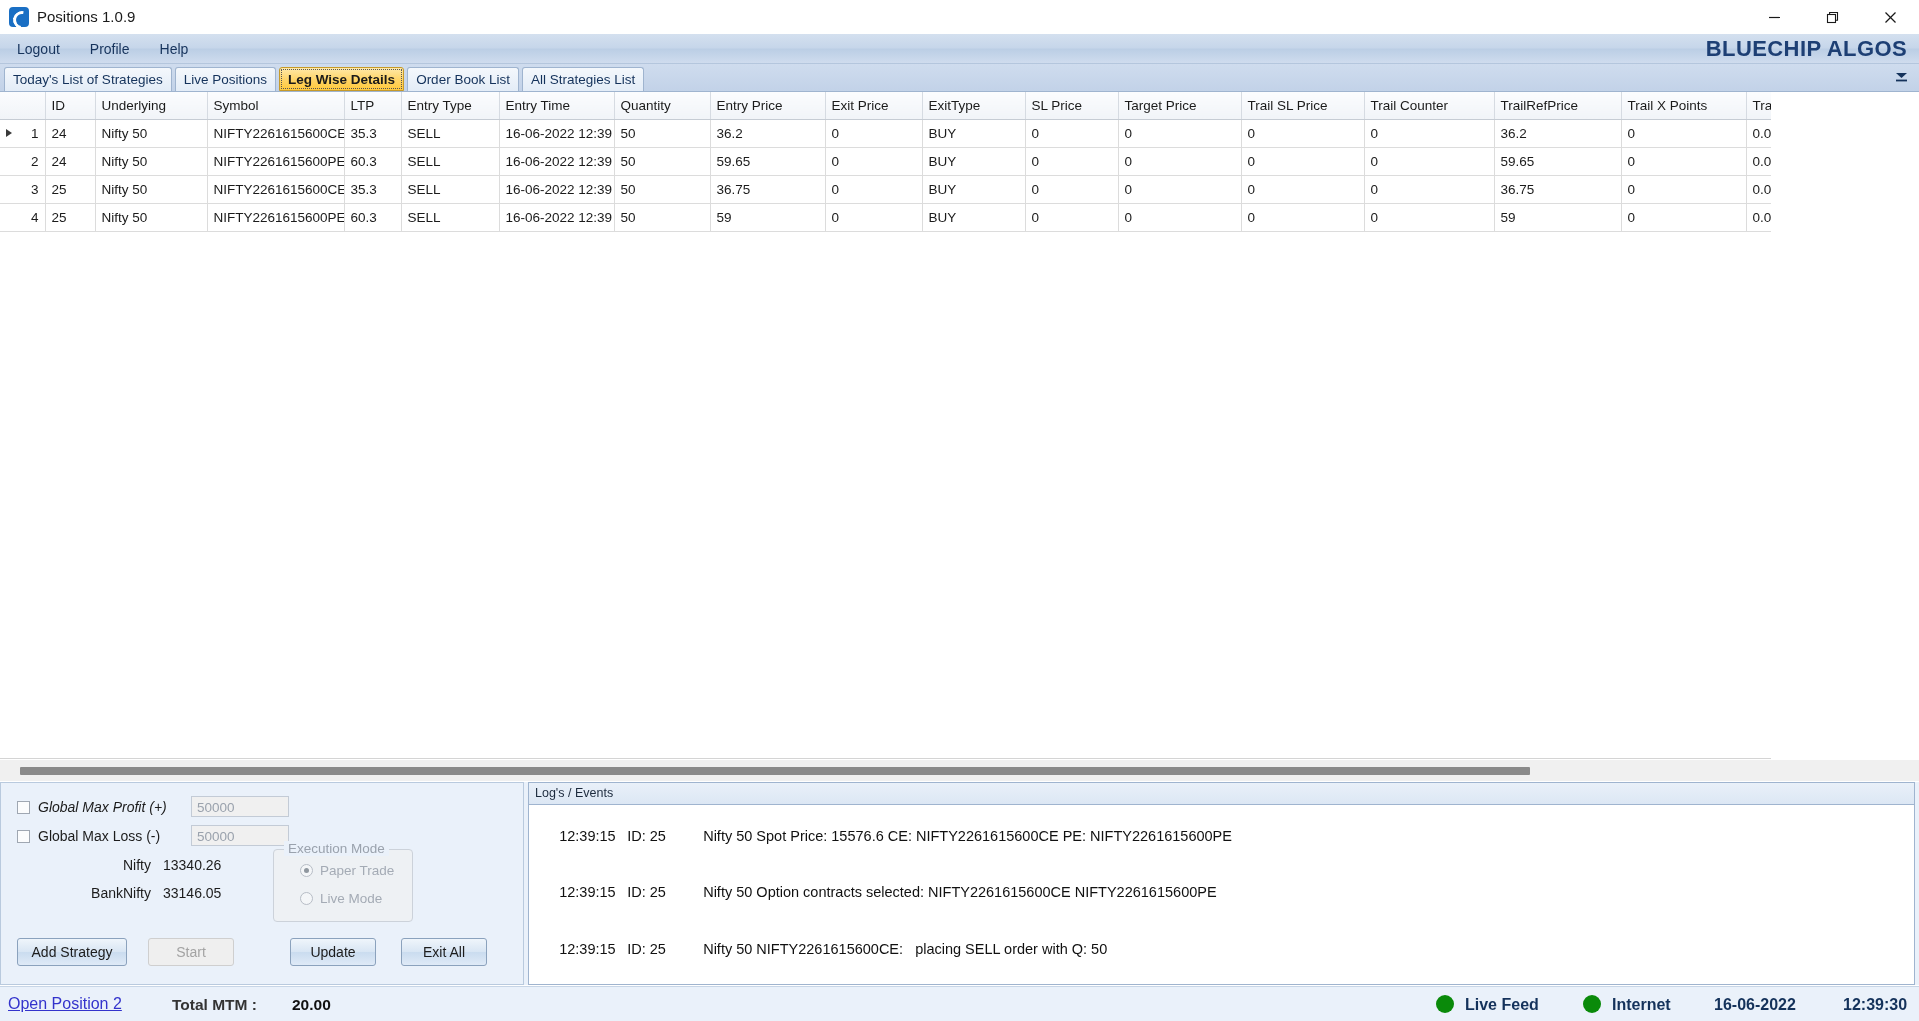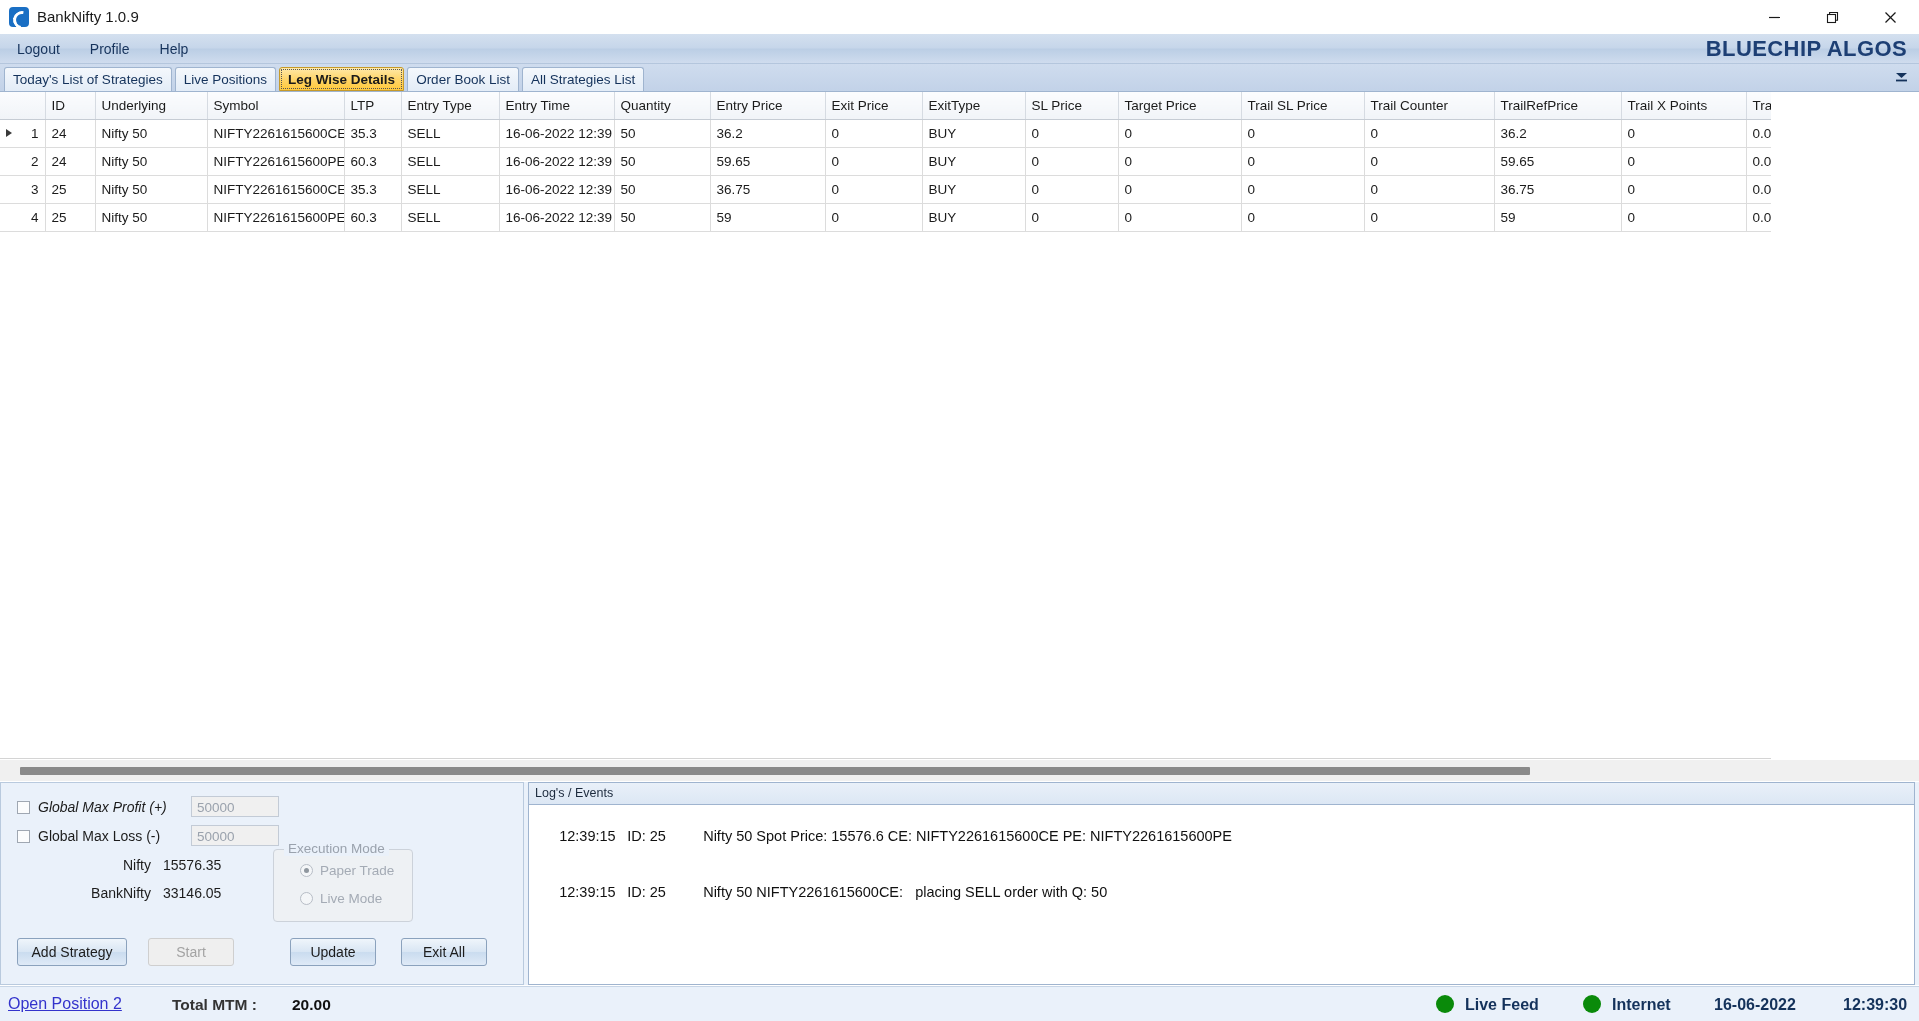--- a/index.html
+++ b/index.html
@@ -215,21 +215,21 @@
   }
   .chk-box {
     width: 13px; height: 13px;
     border: 1px solid #9fa7b2;
     background: #fbfcfd;
     margin-right: 8px;
     flex: none;
   }
   .num-field {
     position: absolute;
-    width: 88px; height: 21px;
+    width: 98px; height: 21px;
     border: 1px solid #c3cbd6;
     background: #f0f0f0;
     color: #9aa2ad;
     font-size: 13.5px;
     padding: 1px 5px;
     line-height: 19px;
   }
   .idx-label {
     position: absolute;
     font-size: 14px;
@@ -365,21 +365,21 @@
     font-size: 16px;
     color: #14325b;
     font-weight: bold;
   }
 </style>
 </head>
 <body>
 
 <div id="titlebar">
   <div id="app-logo"></div>
-  <div id="title-text">BankNifty 1.0.9</div>
+  <div id="title-text">Positions 1.0.9</div>
   <div class="win-buttons">
     <div class="win-btn">
       <svg width="13" height="13" viewBox="0 0 13 13">
           <line x1="1" y1="6.5" x2="12" y2="6.5" stroke="#1a1a1a" stroke-width="1.2"></line>
         </svg>
     </div>
     <div class="win-btn">
       <svg width="13" height="13" viewBox="0 0 13 13">
         <rect x="1.5" y="3.5" width="8" height="8" fill="none" stroke="#1a1a1a" stroke-width="1.1"></rect>
         <path d="M3.6 3.3 V1.5 H11.5 V9.3 H9.7" fill="none" stroke="#1a1a1a" stroke-width="1.1"></path>
@@ -566,21 +566,21 @@
     </div>
     <div class="num-field" style="left:190px; top:13px;">50000</div>
 
     <div class="chk-row" style="left:16px; top:45px;">
       <span class="chk-box"></span>
       <span>Global Max Loss (-)</span>
     </div>
     <div class="num-field" style="left:190px; top:42px;">50000</div>
 
     <div class="idx-label" style="left:60px; top:74px; width:90px;">Nifty</div>
-    <div class="idx-value" style="left:162px; top:74px;">15576.35</div>
+    <div class="idx-value" style="left:162px; top:74px;">13340.26</div>
 
     <div class="idx-label" style="left:60px; top:102px; width:90px;">BankNifty</div>
     <div class="idx-value" style="left:162px; top:102px;">33146.05</div>
 
     <div id="exec-group"></div>
     <div id="exec-legend">Execution Mode</div>
     <div class="radio-row" style="left:299px; top:80px;">
       <span class="radio-outer on"></span>
       <span>Paper Trade</span>
     </div>
@@ -594,20 +594,23 @@
     <div class="btn" style="left:289px; top:155px; width:86px;">Update</div>
     <div class="btn" style="left:400px; top:155px; width:86px;">Exit All</div>
   </div>
 </div>
 
 <div id="log-panel">
   <div id="log-title">Log's / Events</div>
   <div id="log-body">
     <div class="log-line">
       <span class="log-time">12:39:15</span><span class="log-id">ID: 25</span><span>Nifty 50 Spot Price: 15576.6 CE: NIFTY2261615600CE PE: NIFTY2261615600PE</span>
+    </div>
+    <div class="log-line">
+      <span class="log-time">12:39:15</span><span class="log-id">ID: 25</span><span>Nifty 50 Option contracts selected: NIFTY2261615600CE NIFTY2261615600PE</span>
     </div>
     <div class="log-line">
       <span class="log-time">12:39:15</span><span class="log-id">ID: 25</span><span>Nifty 50 NIFTY2261615600CE:   placing SELL order with Q: 50</span>
     </div>
     <div class="log-line">
       
     </div>
 
   </div>
 </div>

